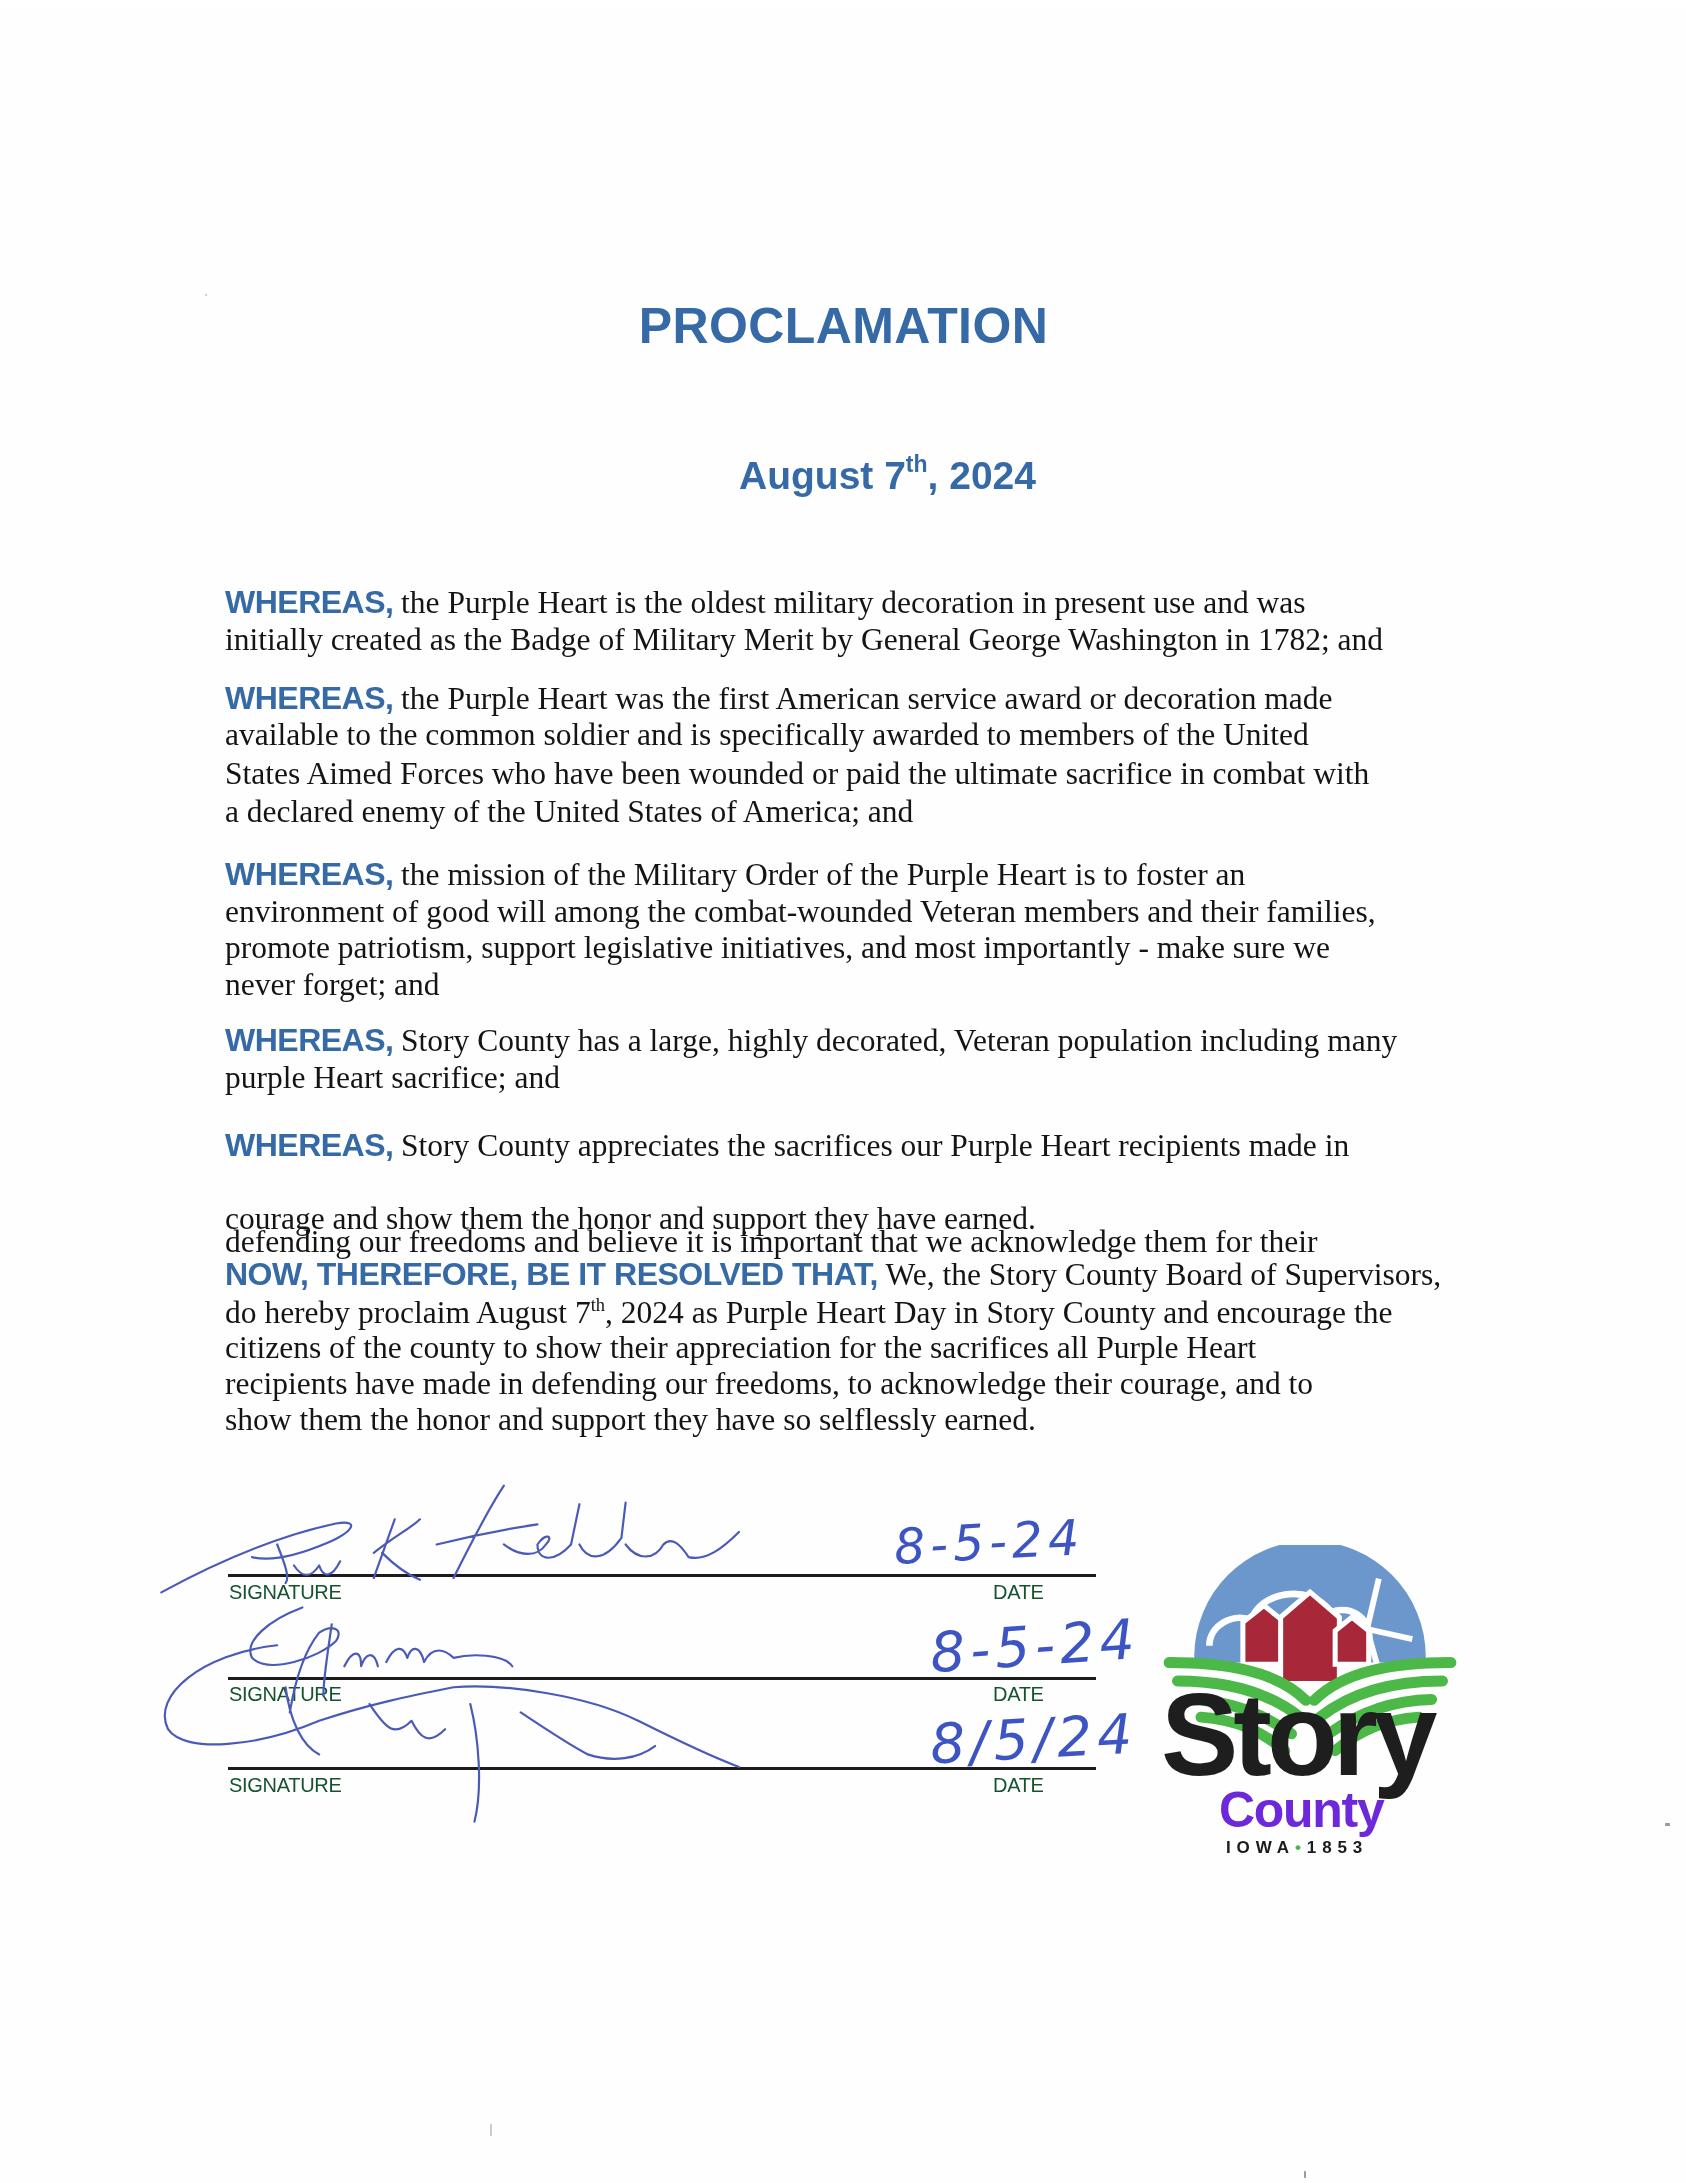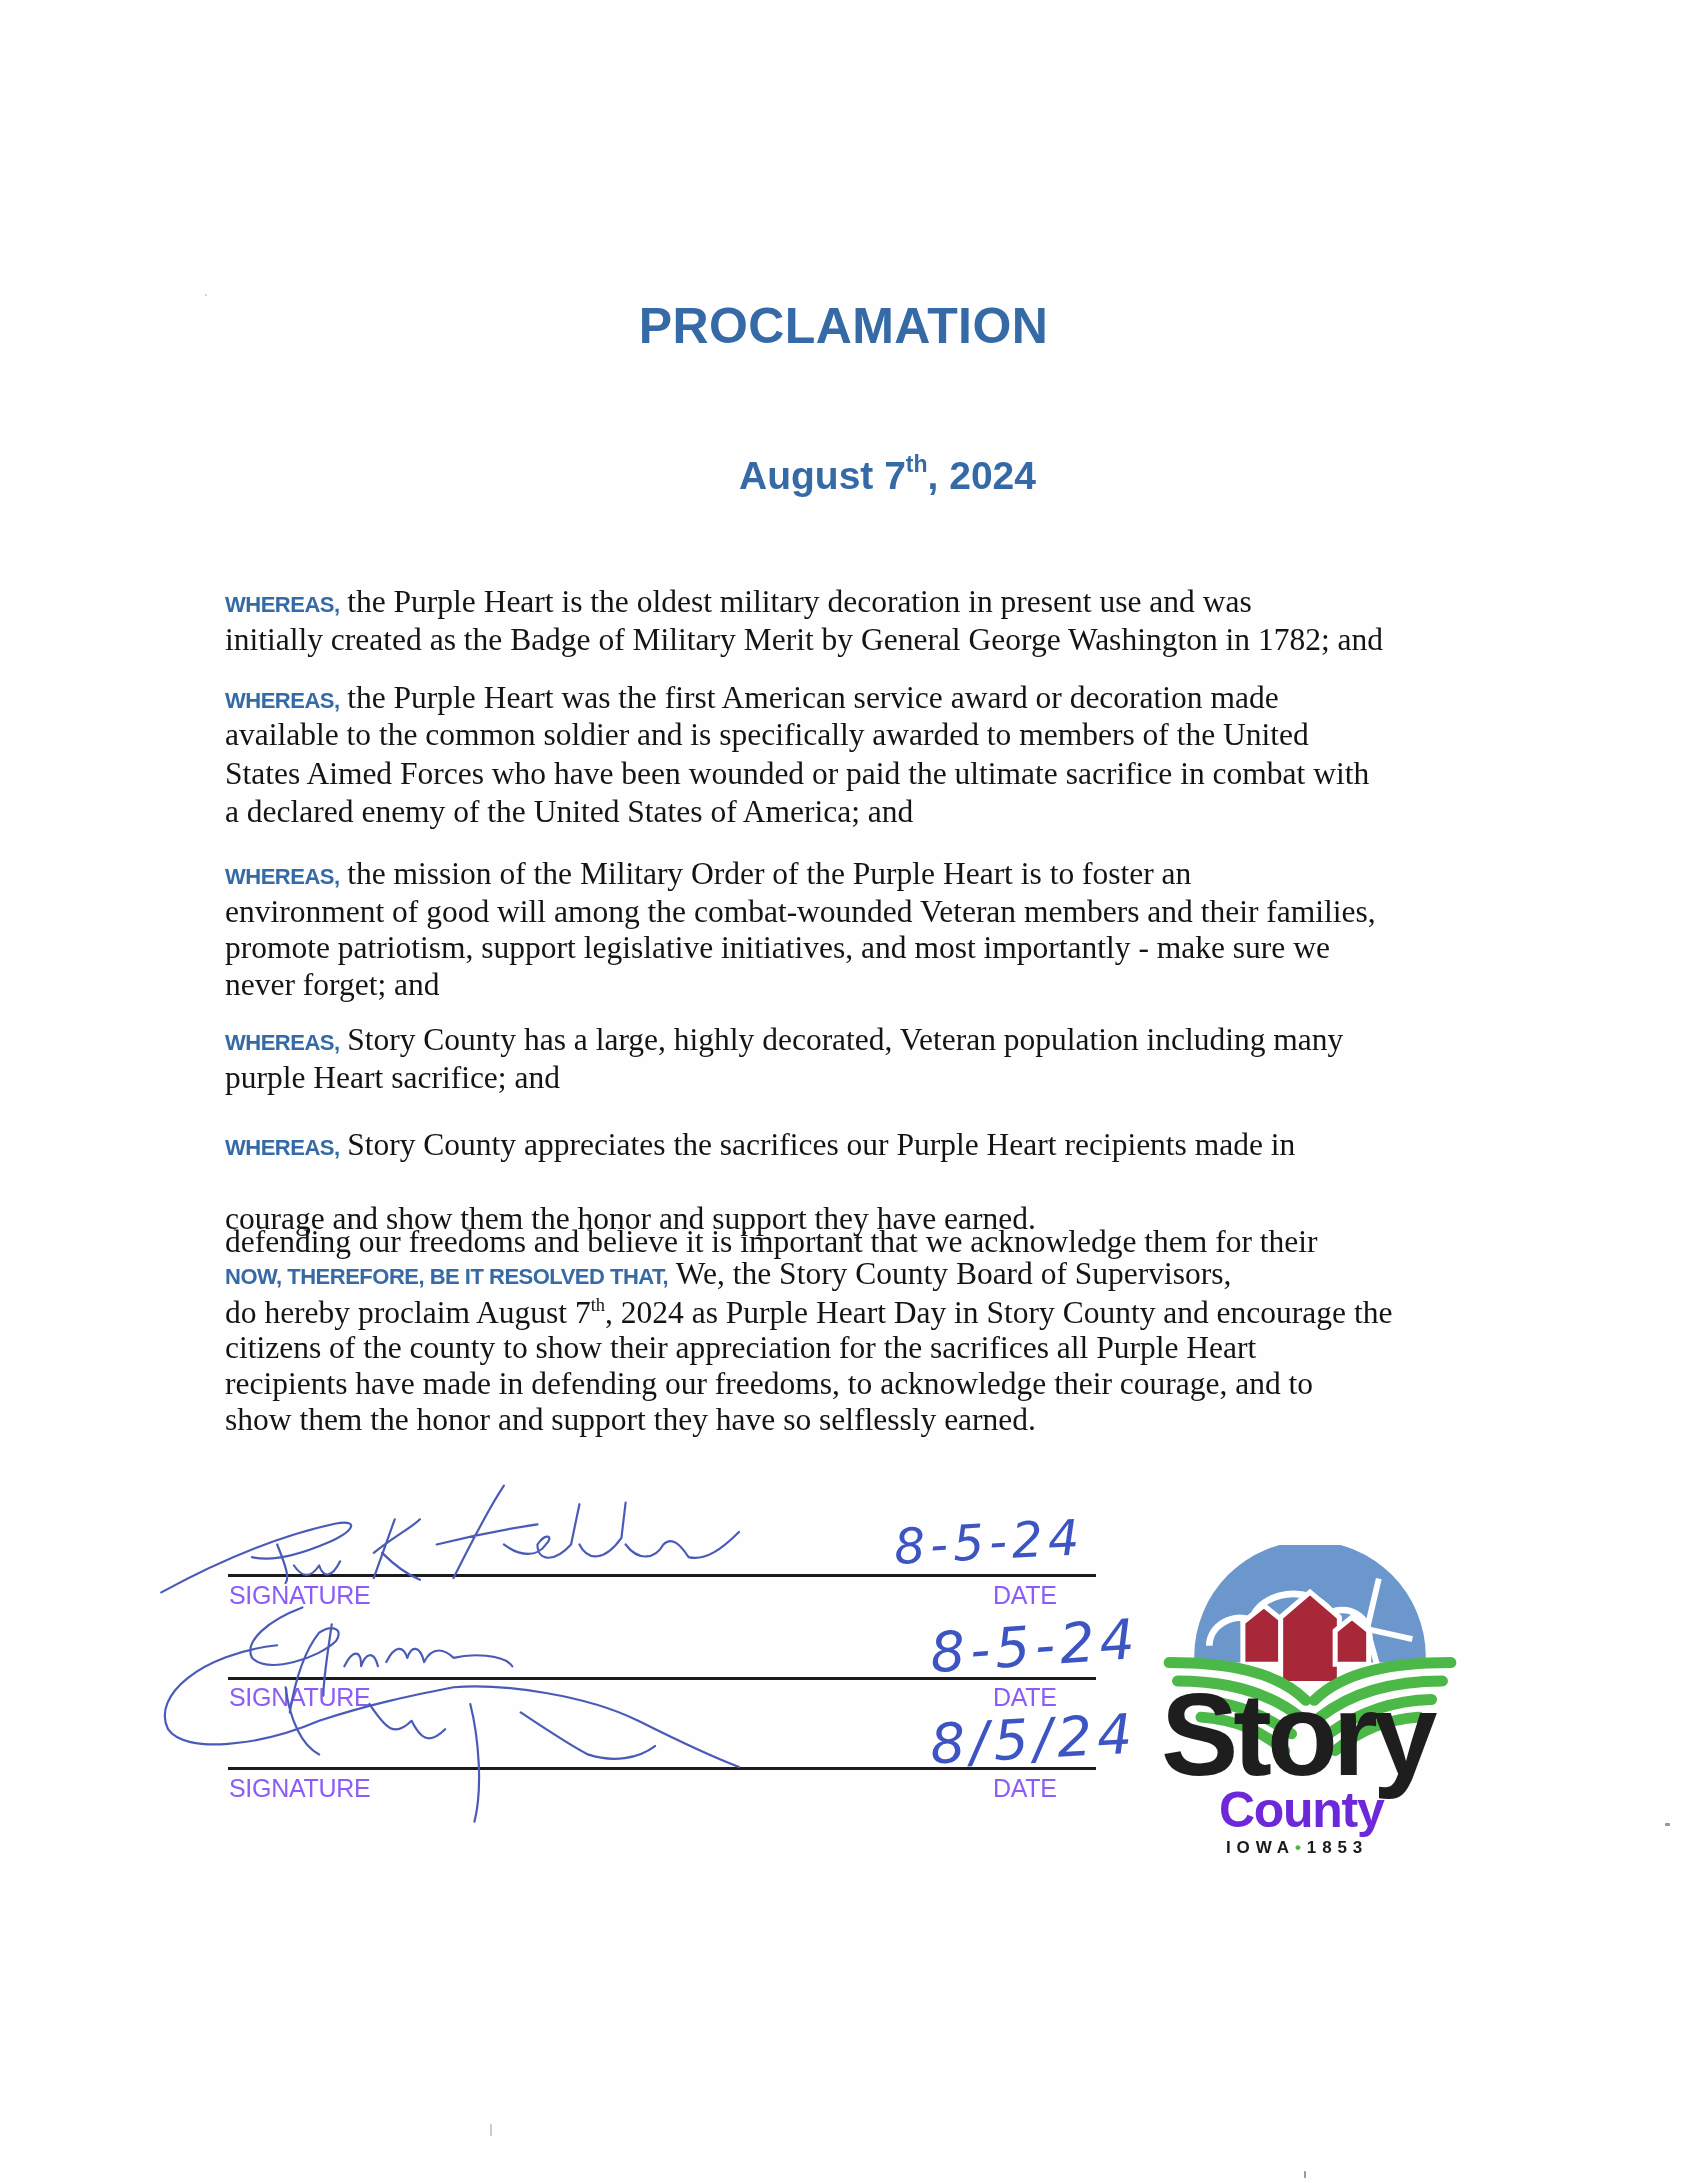--- a/index.html
+++ b/index.html
@@ -7,25 +7,25 @@
   .page { position: absolute; left: 0; top: 0; width: 1687px; height: 2183px; background: #fefefe; margin-top: 8px; }
 
   .title-block { position: absolute; left: 0; width: 1687px; text-align: center; font-family: "Liberation Sans", sans-serif; font-weight: bold; }
   .t-main { top: 289px; font-size: 50px; letter-spacing: 0.4px; }
   .t-sub { top: 351px; font-size: 39px; font-style: italic; }
   .t-date { top: 446px; font-size: 39px; padding-left: 44px; }
   .t-date sup { font-size: 23px; vertical-align: 0; position: relative; top: -17px; }
 
   .body-text { position: absolute; left: 225px; top: 0; width: 1260px; font-family: "Liberation Serif", serif; font-size: 31.5px; color: #141414; }
   .line { position: absolute; left: 0; white-space: nowrap; line-height: 1; }
-  .lead { font-family: "Liberation Sans", sans-serif; font-weight: bold; font-size: 22px; letter-spacing: -0.5px; margin-right: 7.6px; }
+  .lead { font-family: "Liberation Sans", sans-serif; font-weight: bold; font-size: 32px; letter-spacing: -0.5px; margin-right: 7.6px; }
   .line sup { font-size: 18.5px; position: relative; top: -11.8px; vertical-align: 0; }
 
   .sig-line { position: absolute; left: 228px; width: 868px; height: 2.5px; background: #1c1c1c; }
-  .sig-label, .date-label { position: absolute; font-family: "Liberation Sans", sans-serif; font-size: 25px; color: #8b5cf6; letter-spacing: -0.3px; }
+  .sig-label, .date-label { position: absolute; font-family: "Liberation Sans", sans-serif; font-size: 20px; color: #14532d; letter-spacing: -0.3px; }
   .sig-label { left: 229px; }
   .date-label { left: 993px; }
 
   .ink { position: absolute; left: 0; top: 0; width: 1687px; height: 2183px; pointer-events: none; }
   .hand-date { position: absolute; font-family: "DejaVu Sans", sans-serif; font-style: italic; color: #3d55c2; font-weight: normal; letter-spacing: 5px; }
 
   .logo { position: absolute; left: 1159px; top: 1537px; width: 302px; height: 319px; }
   .logo-story { position: absolute; left: 1161px; top: 1669px; font-family: "Liberation Sans", sans-serif; font-weight: bold; font-size: 116px; letter-spacing: -5px; color: #1e1e1e; line-height: 1; }
   .logo-county { position: absolute; left: 1219px; top: 1777px; font-family: "Liberation Sans", sans-serif; font-weight: bold; font-size: 50px; letter-spacing: -1.3px; color: #6d28d9; line-height: 1; }
   .logo-iowa { position: absolute; left: 1226px; top: 1831px; font-family: "Liberation Sans", sans-serif; font-weight: bold; font-size: 17px; letter-spacing: 5.9px; color: #1a1a1a; line-height: 1; }

